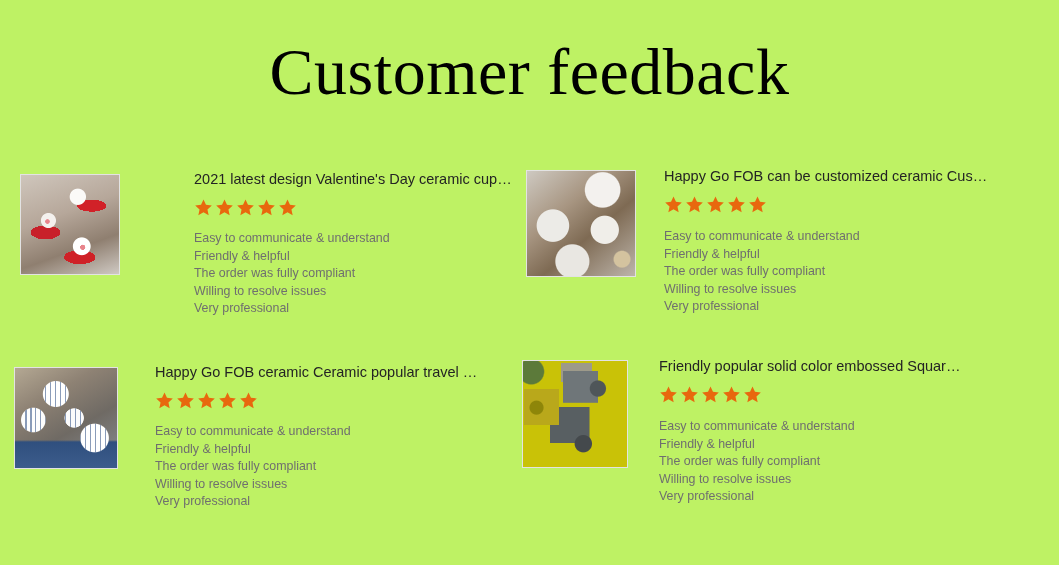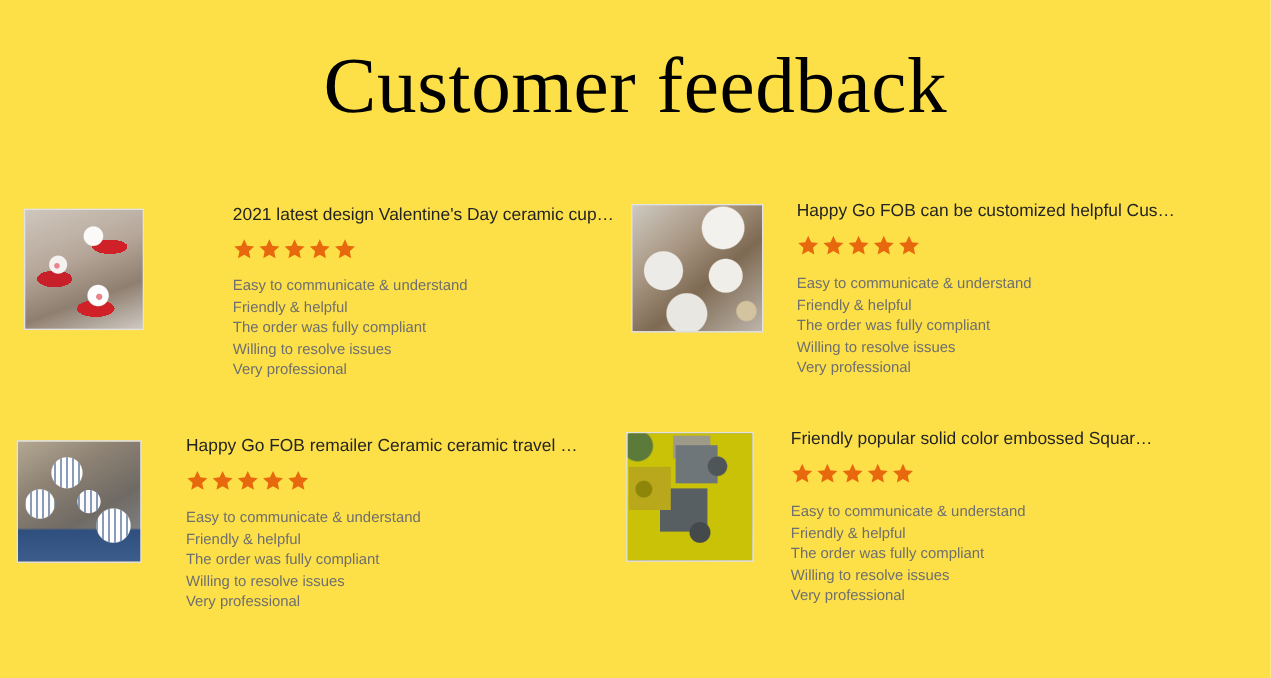--- a/index.html
+++ b/index.html
@@ -2,21 +2,21 @@
 <html><head>
 <meta charset="utf-8">
 <style>
   * { margin:0; padding:0; box-sizing:border-box; }
   html, body {
     width:1059px; height:565px;
     background:#ffffff;
     font-family:"Liberation Sans", sans-serif;
     overflow:hidden;
   }
-  .page { position:relative; width:1059px; height:565px; background:#fde047;padding-left:24px; }
+  .page { position:relative; width:1059px; height:565px; background:#bef264;padding-left:24px; }
 
   
   .page-title {
     position:absolute;
     left:0; top:33px;
     width:1059px;
     text-align:center;
     font-family:"Liberation Serif", serif;
     font-weight:400;
     font-size:66px;
@@ -219,21 +219,21 @@
         <li>Very professional</li>
       </ul>
     </div>
   </div>
 
   <div class="card card-2">
     <div class="thumb thumb-2">
       <div class="img-layer art-marble"></div>
     </div>
     <div class="card-body">
-      <div class="card-title">Happy Go FOB can be customized helpful Cus…</div>
+      <div class="card-title">Happy Go FOB can be customized ceramic Cus…</div>
       <div class="stars">
         <span>
             <svg width="19" height="19" viewBox="0 0 24 24">
               <path fill="#e8680e" d="M12 1.8l3.1 6.8 7.4.8-5.5 5 1.5 7.3-6.5-3.7-6.5 3.7 1.5-7.3-5.5-5 7.4-.8z"></path>
             </svg>
           </span>
         <span>
             <svg width="19" height="19" viewBox="0 0 24 24">
               <path fill="#e8680e" d="M12 1.8l3.1 6.8 7.4.8-5.5 5 1.5 7.3-6.5-3.7-6.5 3.7 1.5-7.3-5.5-5 7.4-.8z"></path>
             </svg>
@@ -262,21 +262,21 @@
         <li>Very professional</li>
       </ul>
     </div>
   </div>
 
   <div class="card card-3">
     <div class="thumb thumb-3">
       <div class="img-layer art-blue"></div>
     </div>
     <div class="card-body">
-      <div class="card-title">Happy Go FOB remailer Ceramic ceramic travel …</div>
+      <div class="card-title">Happy Go FOB ceramic Ceramic popular travel …</div>
       <div class="stars">
         <span>
             <svg width="19" height="19" viewBox="0 0 24 24">
               <path fill="#e8680e" d="M12 1.8l3.1 6.8 7.4.8-5.5 5 1.5 7.3-6.5-3.7-6.5 3.7 1.5-7.3-5.5-5 7.4-.8z"></path>
             </svg>
           </span>
         <span>
             <svg width="19" height="19" viewBox="0 0 24 24">
               <path fill="#e8680e" d="M12 1.8l3.1 6.8 7.4.8-5.5 5 1.5 7.3-6.5-3.7-6.5 3.7 1.5-7.3-5.5-5 7.4-.8z"></path>
             </svg>

